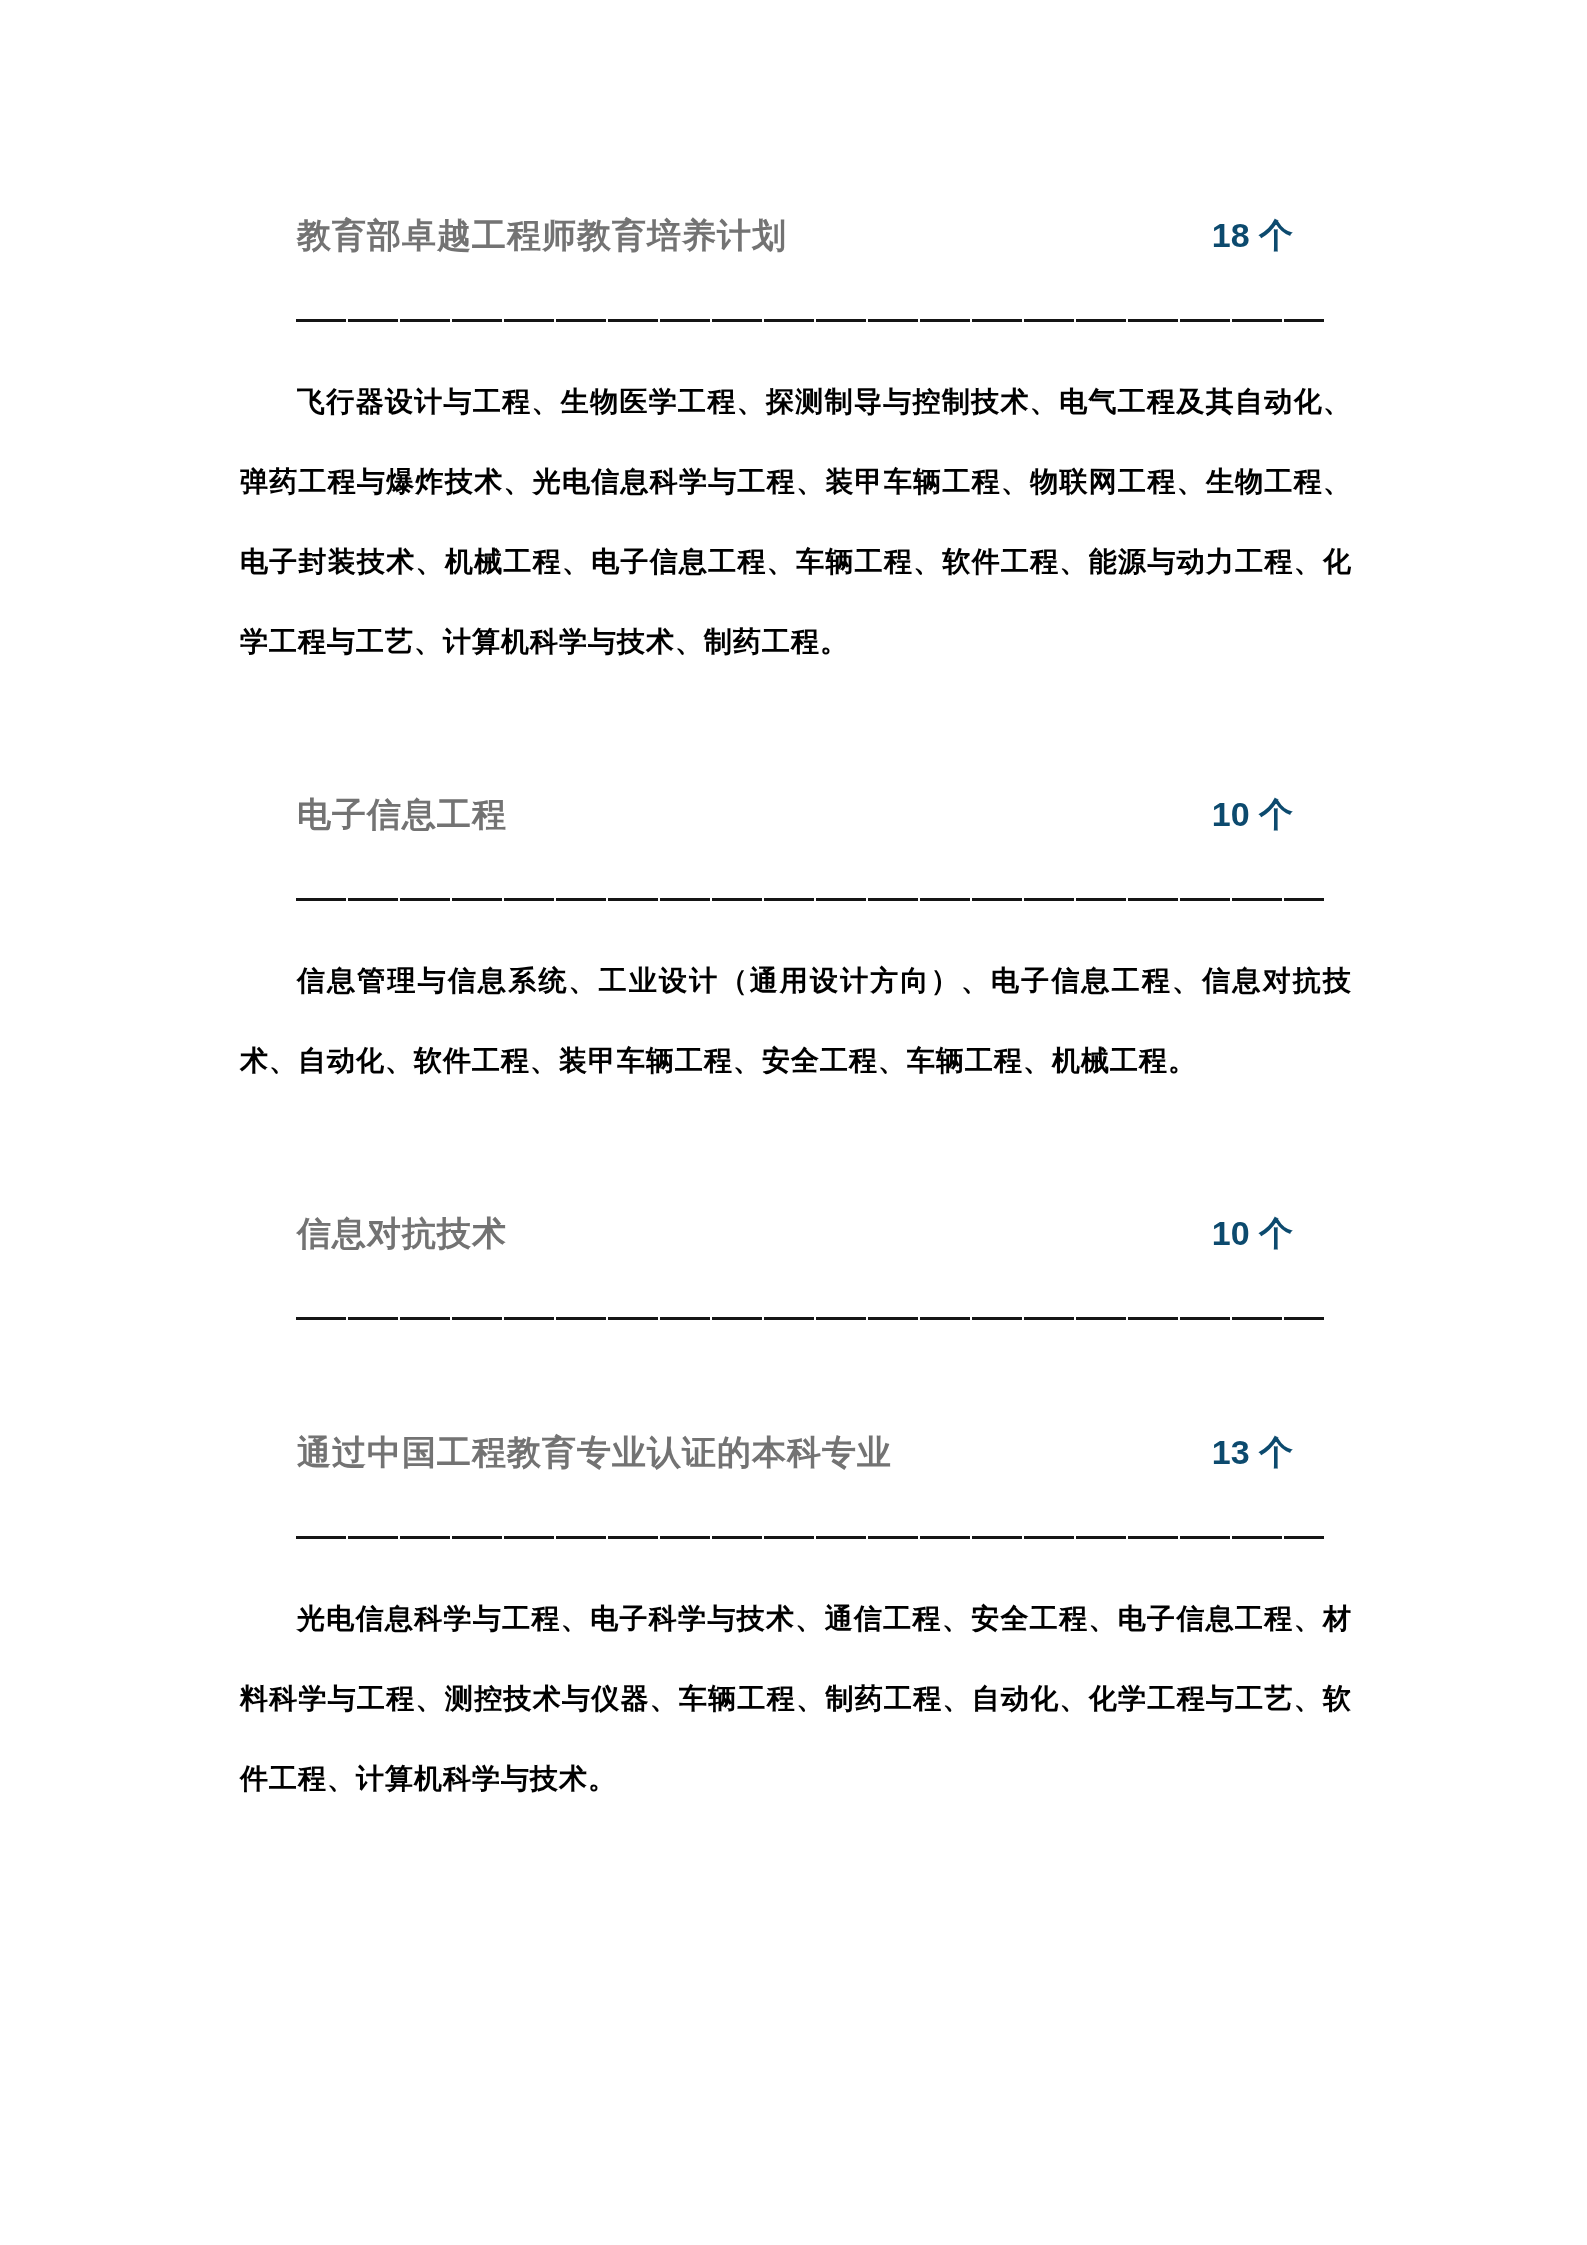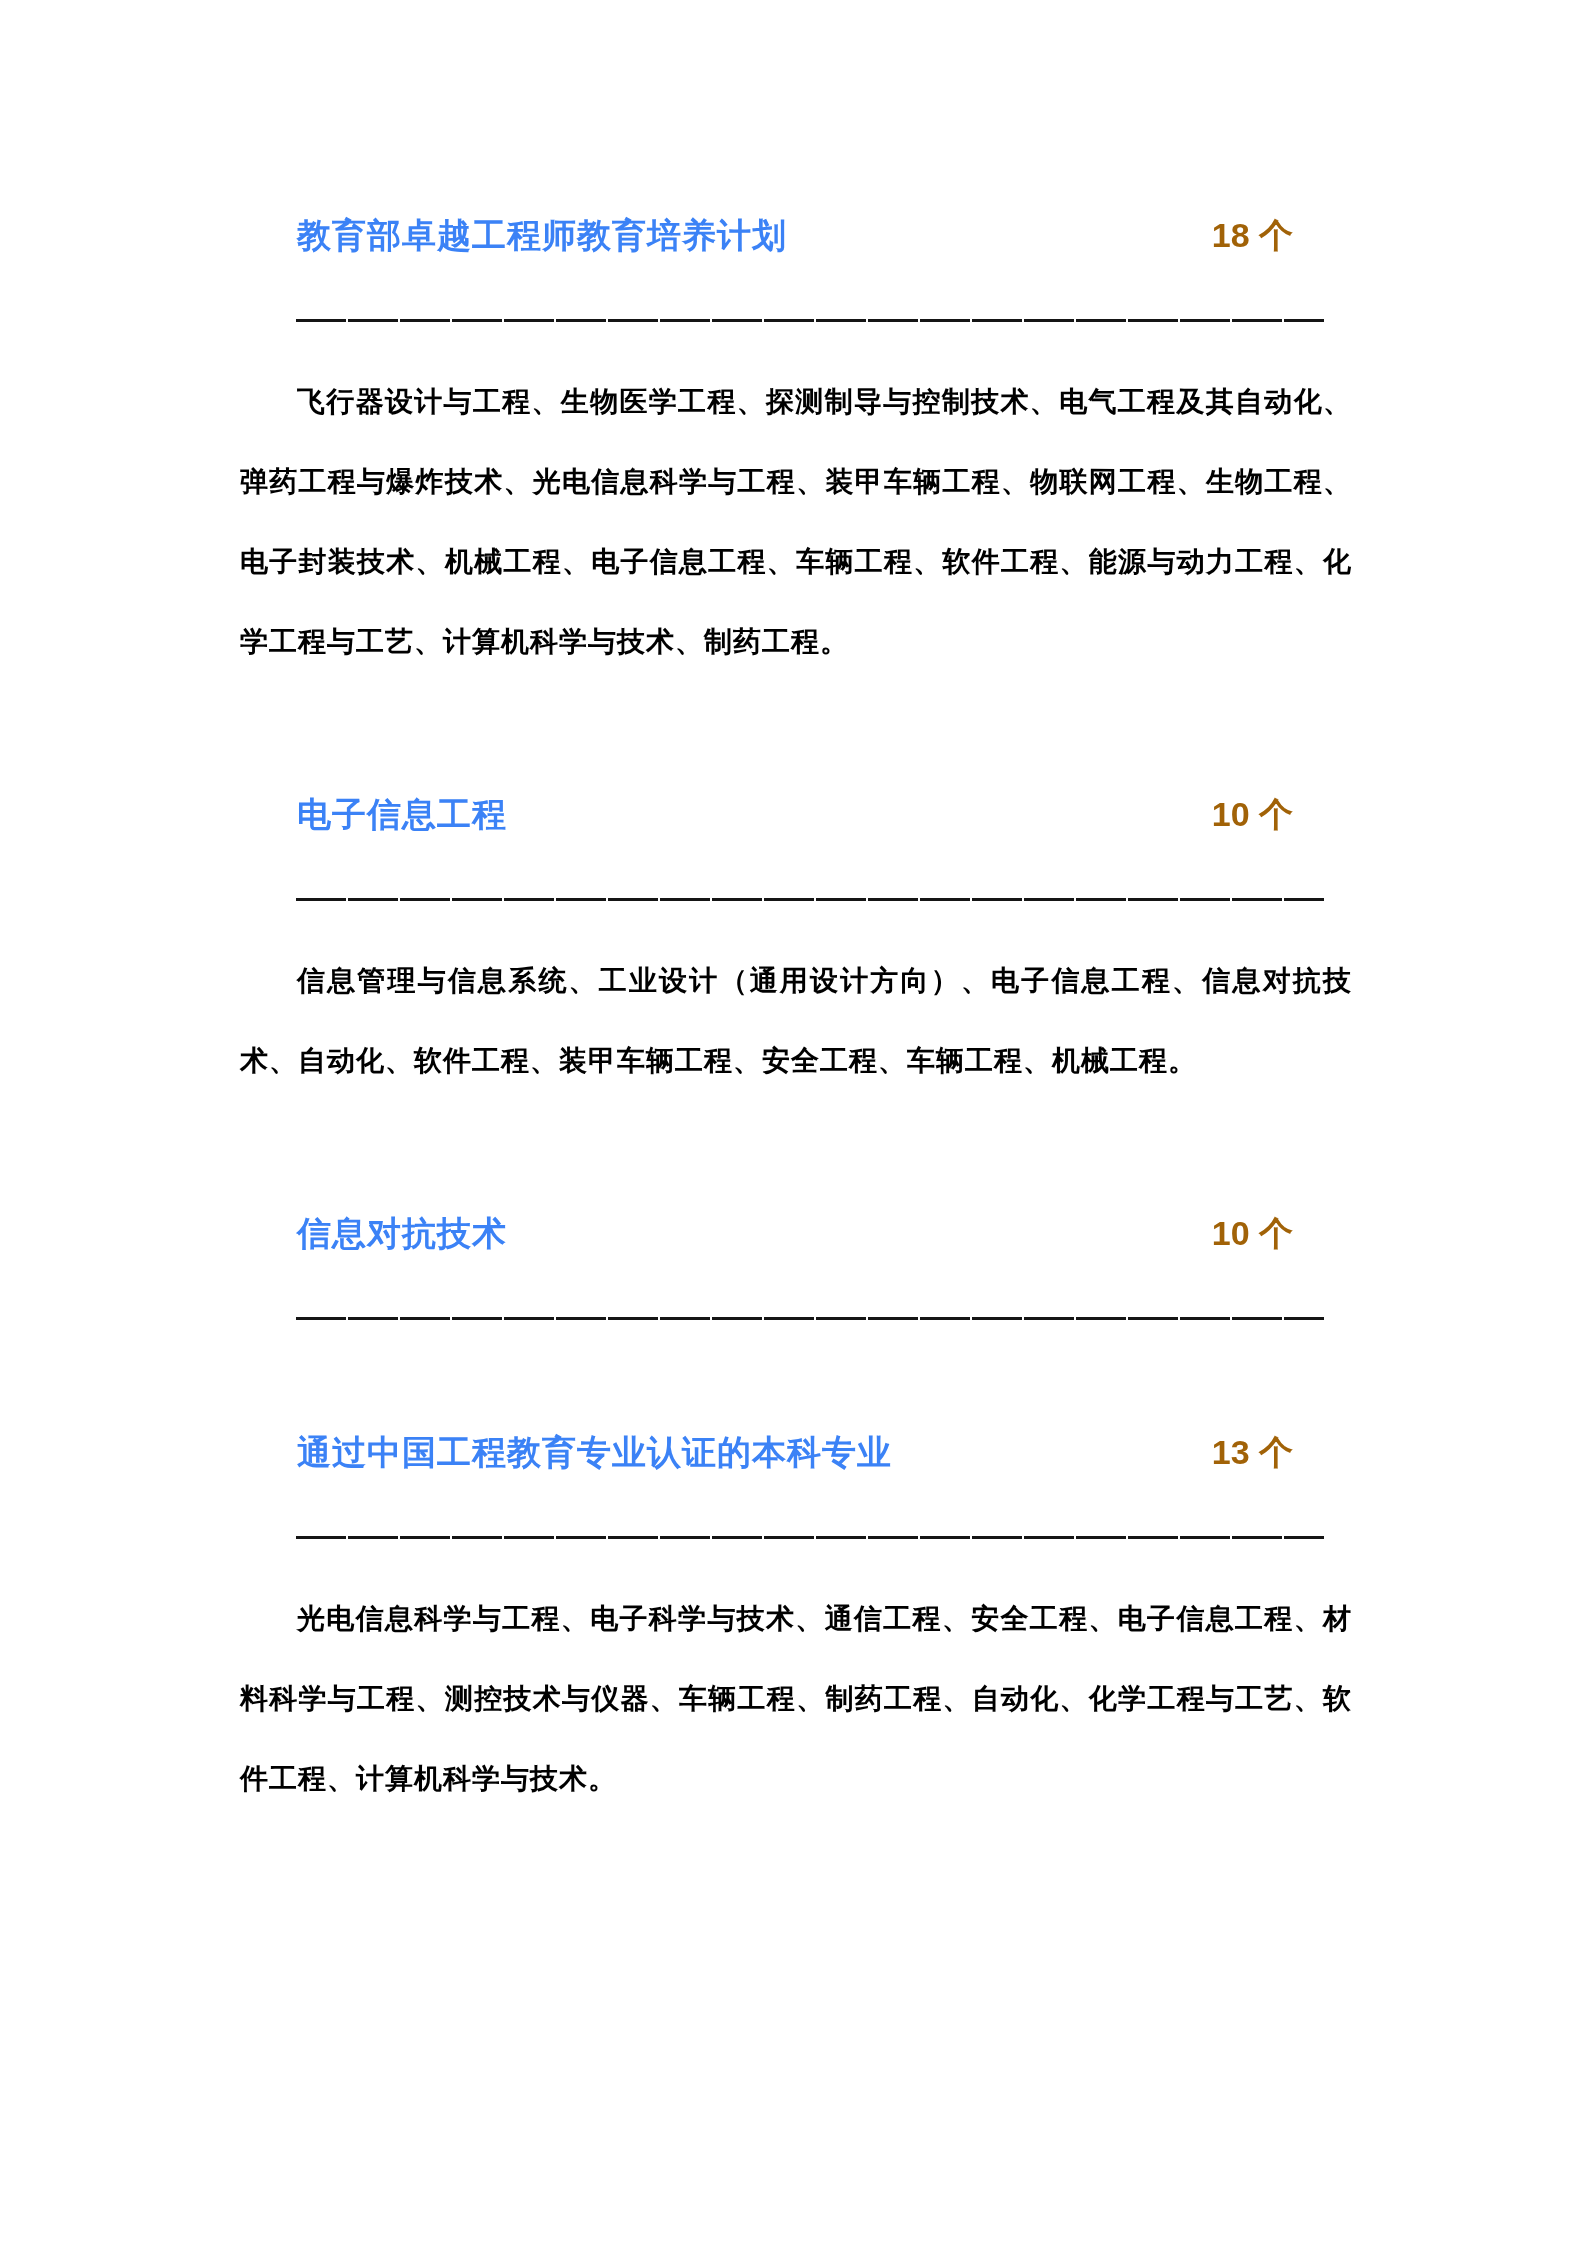--- a/index.html
+++ b/index.html
@@ -33,28 +33,28 @@
     align-items: baseline;
     padding-left: 57px;
     padding-right: 59px;
     line-height: 44px;
     height: 44px;
   }
   .sec-title {
     margin: 0;
     font-size: 34px;
     font-weight: 700;
-    color: #3b82f6;
+    color: #737373;
     letter-spacing: 1px;
     white-space: nowrap;
   }
   .sec-count {
     font-size: 34px;
     font-weight: 700;
-    color: #a16207;
+    color: #0c4a6e;
     white-space: nowrap;
   }
   .rule {
     height: 3px;
     margin: 62px 28px 0 56px;
     background: repeating-linear-gradient(
       to right,
       #151515 0px, #151515 50px,
       rgba(0,0,0,0) 50px, rgba(0,0,0,0) 52px
     );

